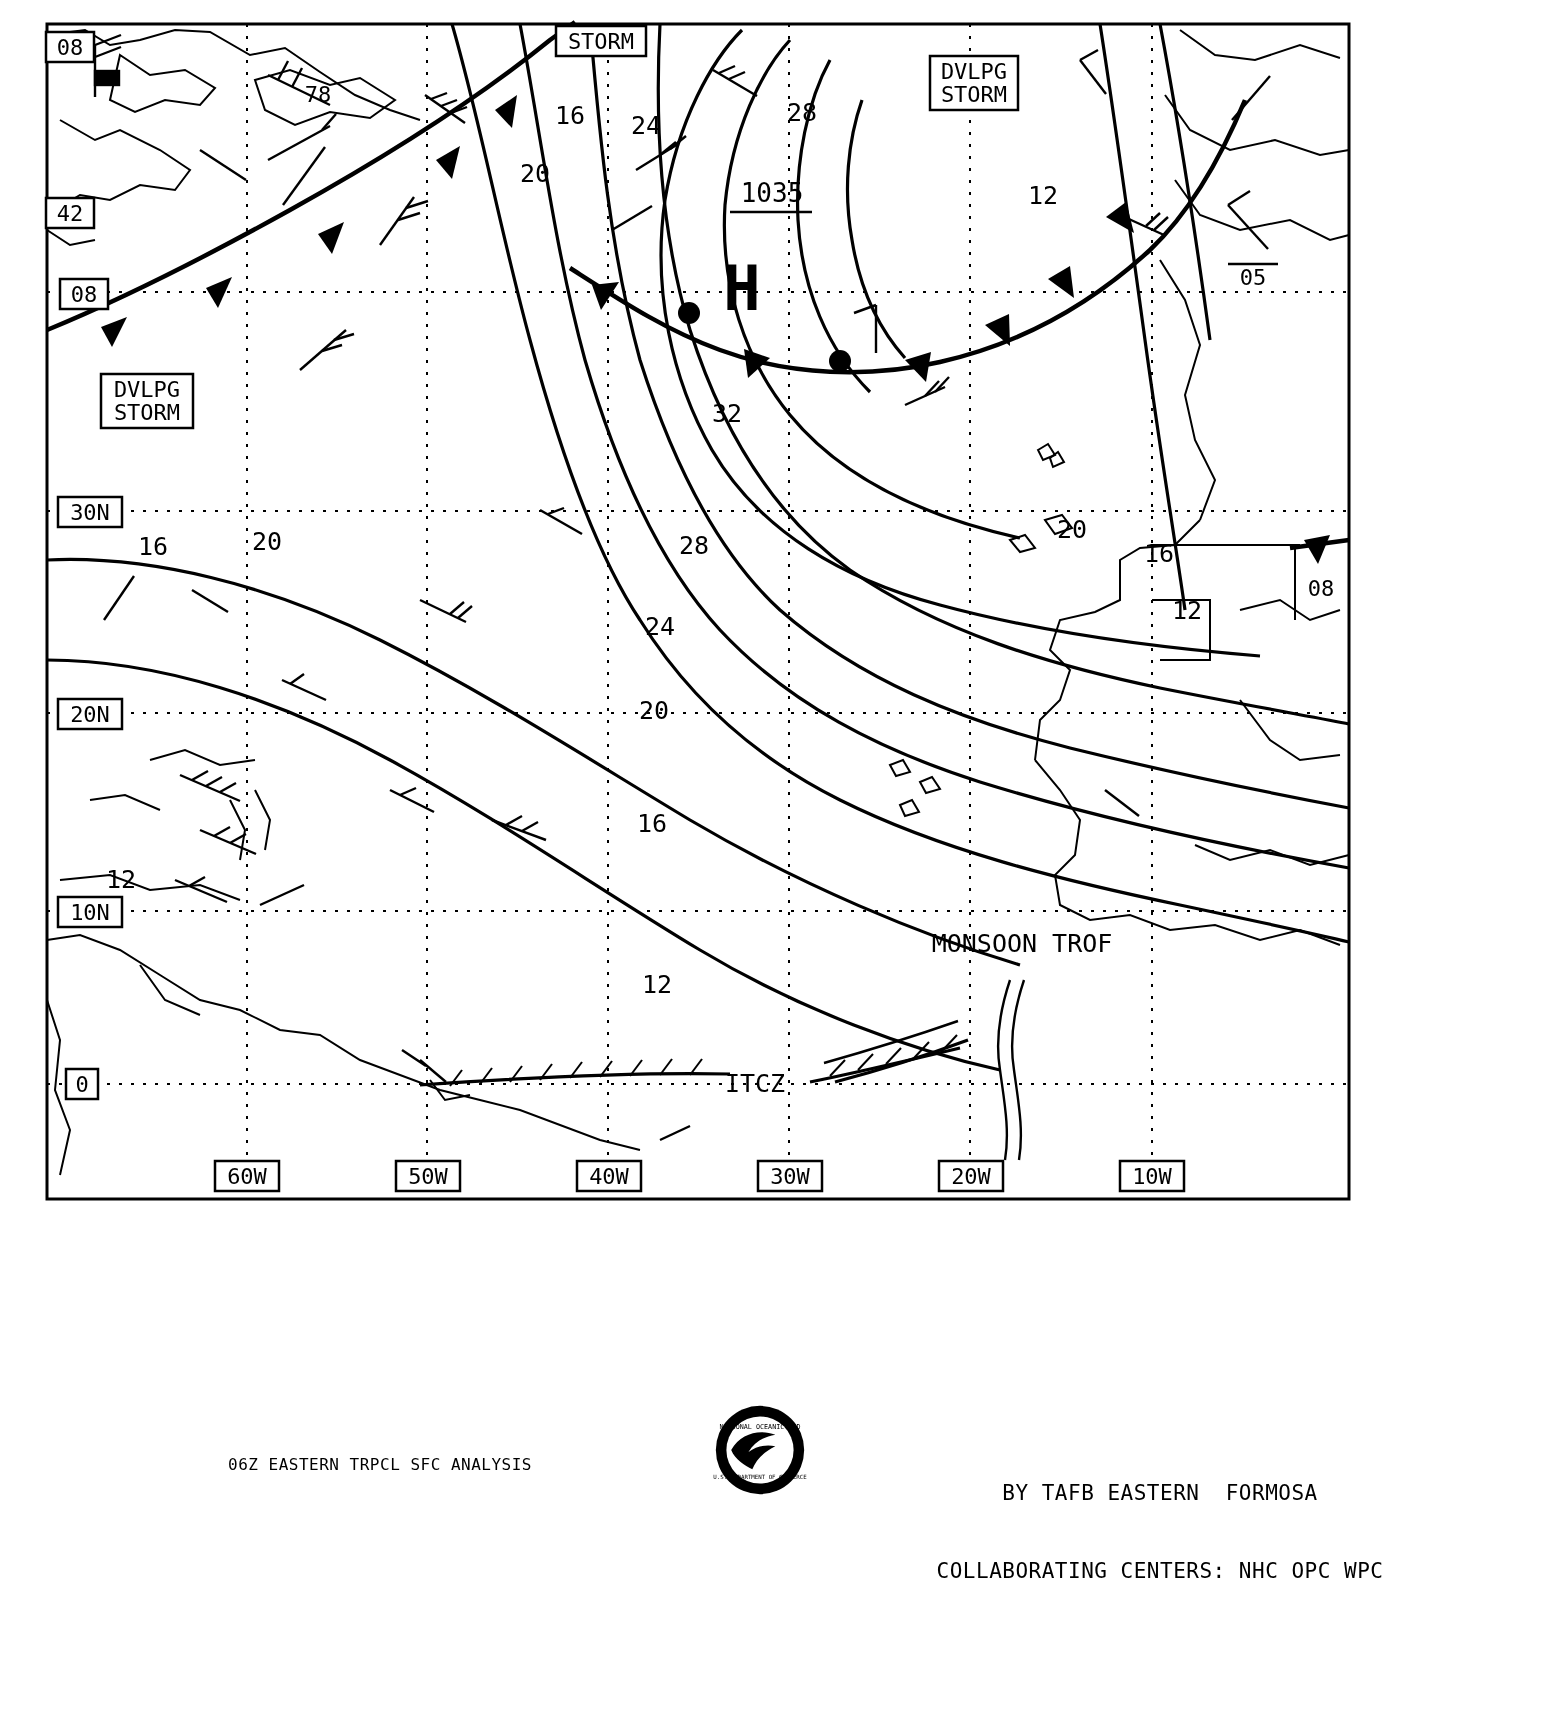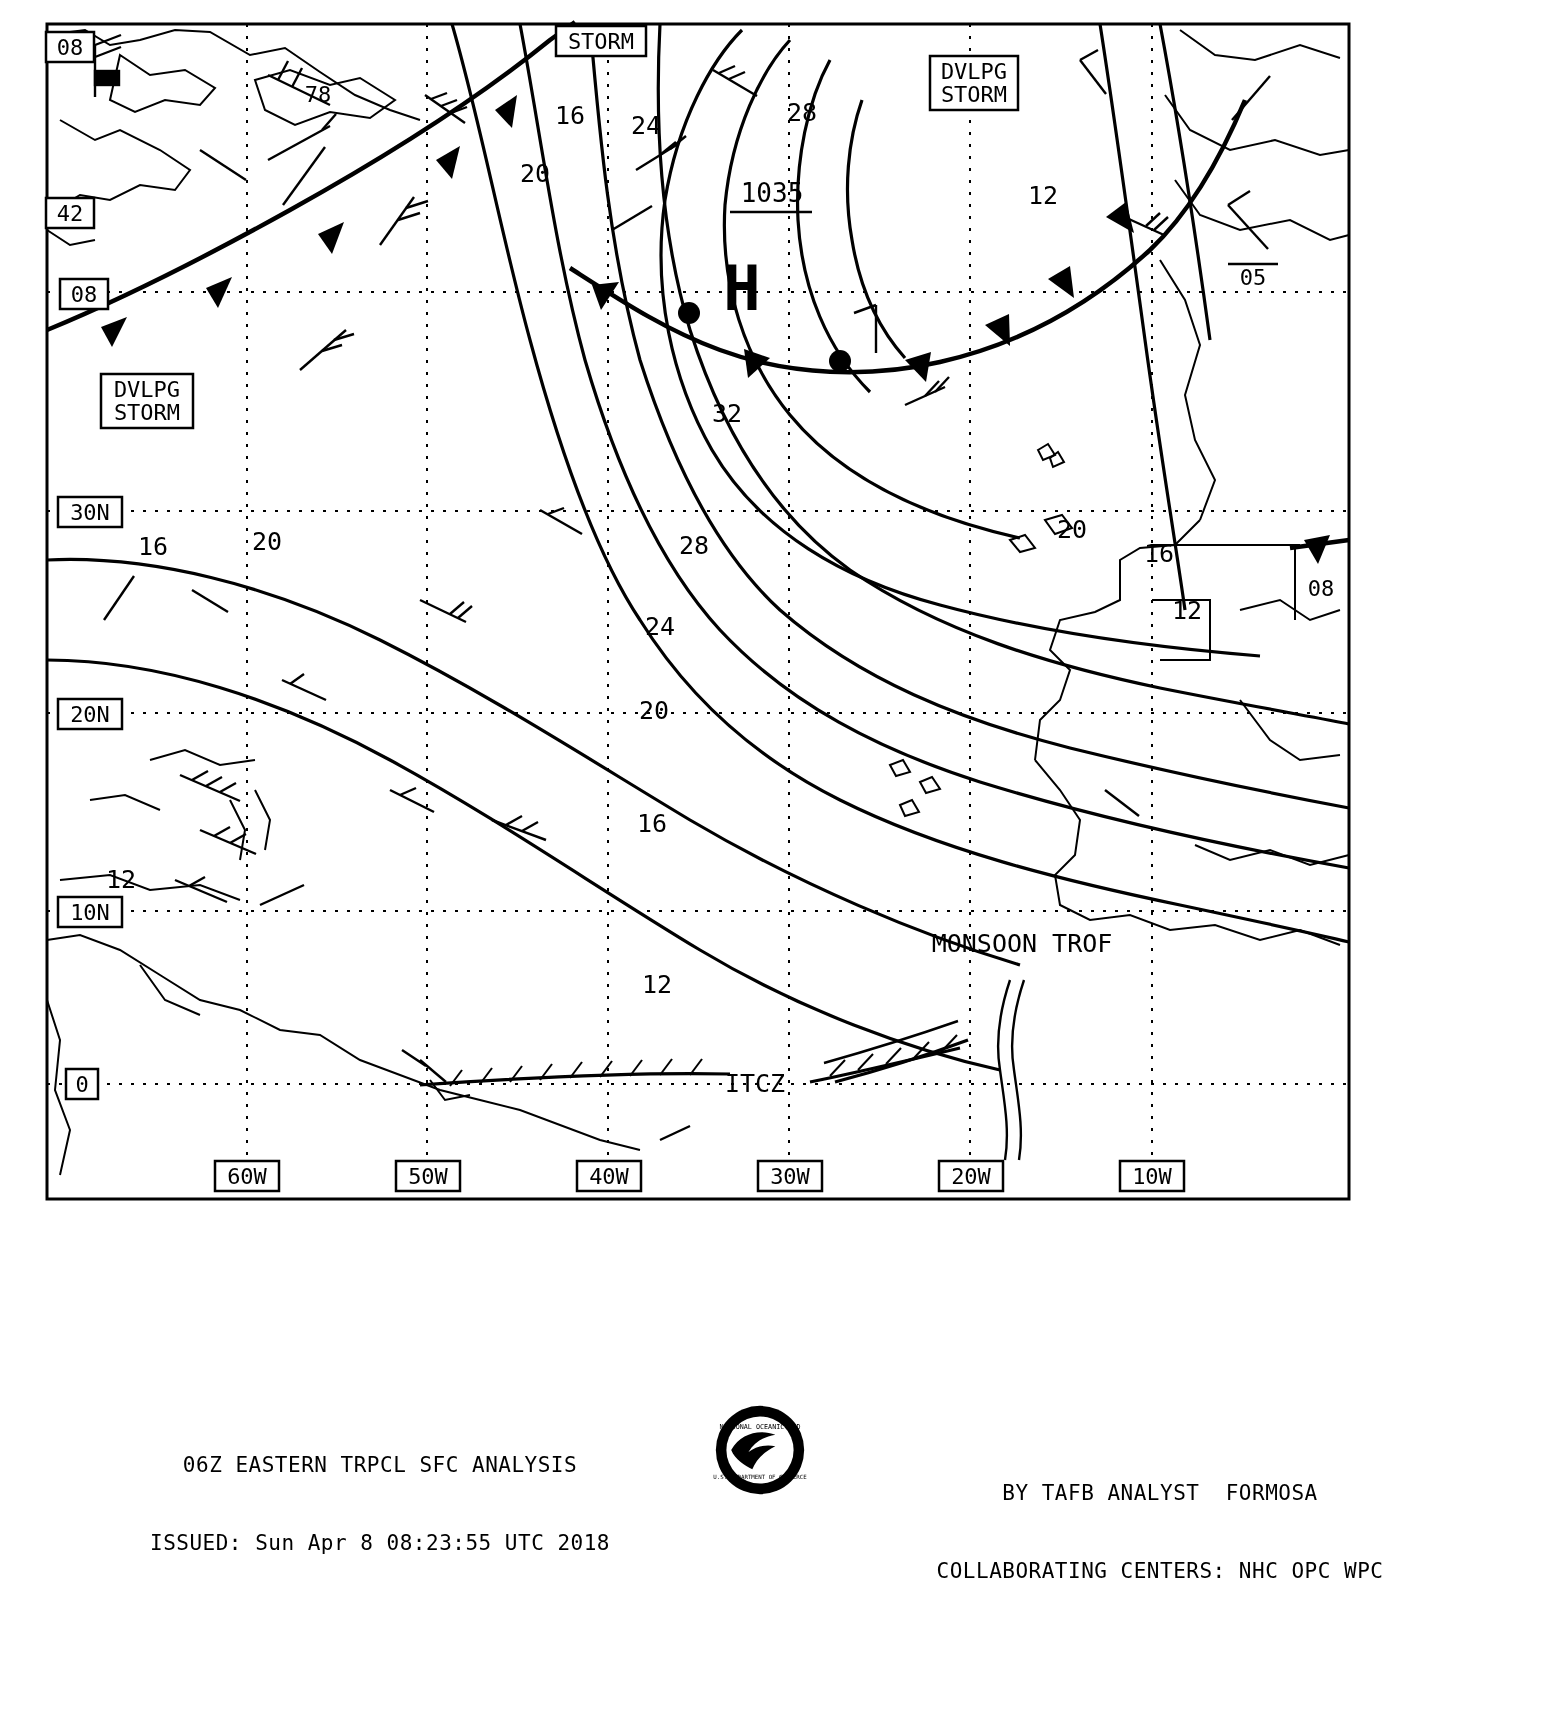--- a/index.html
+++ b/index.html
@@ -31,21 +31,21 @@
     top: 1400px;
     width: 1542px;
     height: 180px;
   }
   .footer-left {
     position: absolute;
     left: 60px;
     top: 0px;
     width: 640px;
     text-align: center;
-    font-size: 21px;
+    font-size: 16px;
     letter-spacing: 0.5px;
     line-height: 26px;
     white-space: pre;
   }
   .footer-right {
     position: absolute;
     left: 800px;
     top: 0px;
     width: 720px;
     text-align: center;
@@ -451,31 +451,30 @@
       <g>
         <rect x="1120" y="1161" width="64" height="30" fill="#fff" stroke="#000" stroke-width="2.5"></rect>
         <text x="1152" y="1184" text-anchor="middle">10W</text>
       </g>
     </g>
   </svg>
 
   <div class="footer">
     <div class="footer-left">
       <div>06Z EASTERN TRPCL SFC ANALYSIS</div>
-      <div>ISSUED: Sun Apr 8 08:23:55 UTC 2018</div>
     </div>
 
     <svg class="noaa-logo" viewBox="0 0 100 100">
       <circle cx="50" cy="50" r="46" fill="#000"></circle>
       <circle cx="50" cy="50" r="35" fill="#fff"></circle>
       <path d="M20 50 C30 32 50 28 66 34 C54 36 44 42 38 52 C46 46 56 44 66 46 C54 52 46 60 42 70 C34 66 24 60 20 50 Z" fill="#000"></path>
       <path d="M50 16 A34 34 0 0 1 84 50" fill="none" stroke="#fff" stroke-width="0"></path>
       <text x="50" y="28" font-size="7" text-anchor="middle" fill="#fff" font-family="DejaVu Sans, sans-serif">NATIONAL OCEANIC AND</text>
       <text x="50" y="80" font-size="6" text-anchor="middle" fill="#fff" font-family="DejaVu Sans, sans-serif">U.S. DEPARTMENT OF COMMERCE</text>
     </svg>
 
     <div class="footer-right">
-      <div class="sub">BY TAFB ANALYST  FORMOSA</div>
+      <div class="sub">BY TAFB EASTERN  FORMOSA</div>
       <div>COLLABORATING CENTERS: NHC OPC WPC</div>
     </div>
   </div>
 
 </div>
 
 </body></html>

